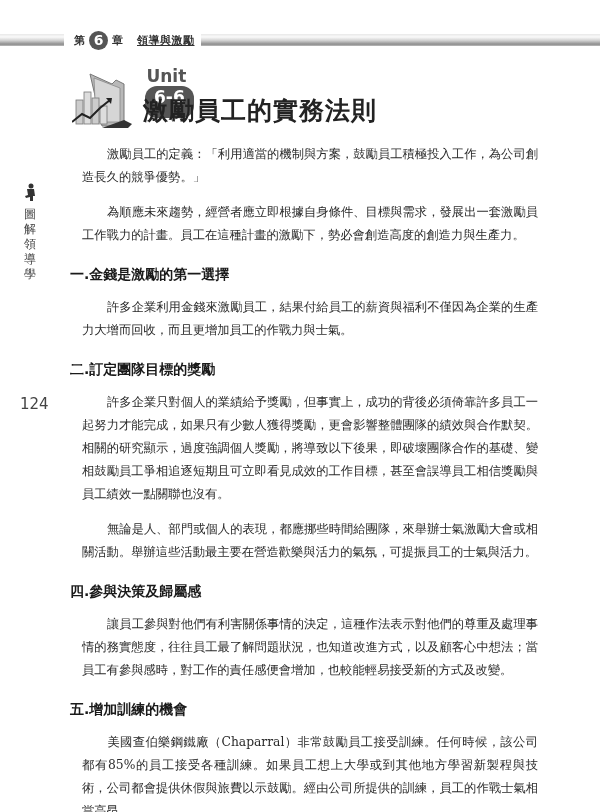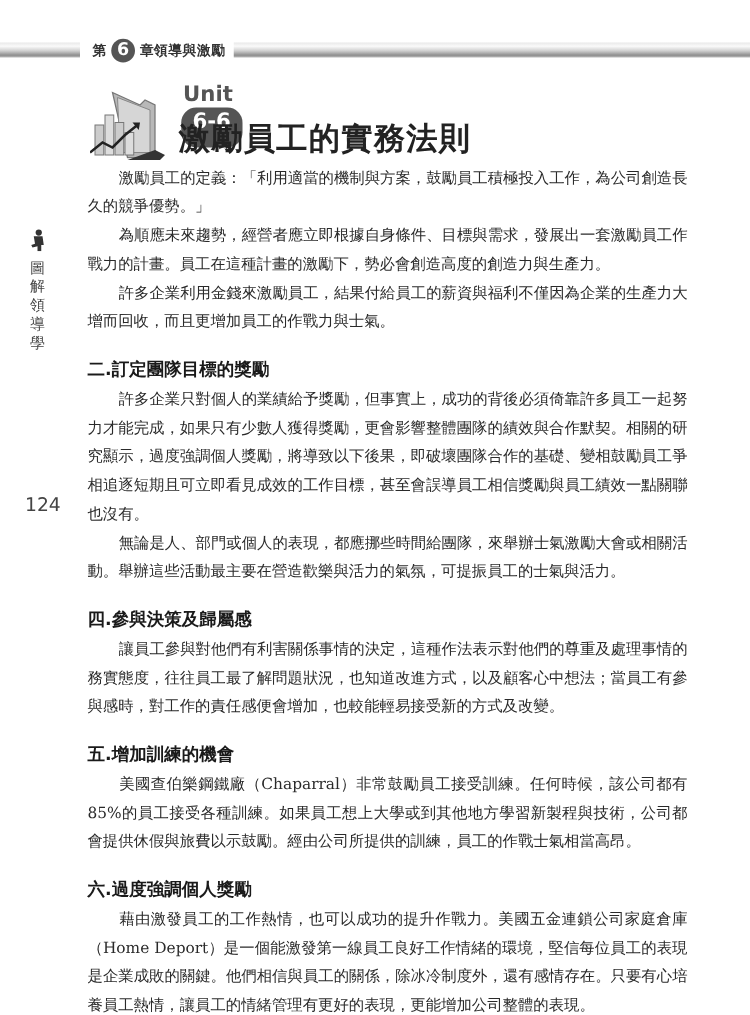--- a/index.html
+++ b/index.html
@@ -14,21 +14,21 @@
   .chapter-label {
     position: absolute; left: 64px; top: 30px; height: 20px; display: flex; align-items: center;
     background: #ffffff; padding: 0 6px 0 10px;
     font-family: "DejaVu Sans", sans-serif; font-size: 11px; color: #333; font-weight: bold;
   }
   .chapter-label .num {
     display: inline-flex; align-items: center; justify-content: center;
     width: 19px; height: 19px; border-radius: 50%; background: #555; color: #fff;
     font-size: 14px; font-weight: bold; margin: 0 4px;
   }
-  .chapter-label .title { letter-spacing: 0.5px; }
+  .chapter-label .title { margin-left: 14px; letter-spacing: 0.5px; text-decoration: underline; }
   .unit-icon { position: absolute; left: 72px; top: 70px; width: 66px; height: 60px; }
   .unit-line {
     position: absolute; left: 145px; top: 66px; display: flex; align-items: center;
     font-family: "DejaVu Sans", sans-serif; font-weight: bold; color: #555; flex-direction: column;
   }
   .unit-line .unit-word { font-size: 17px; margin-right: 6px; }
   .unit-line .unit-num {
     background: #555; color: #fff; font-size: 17px; padding: 0 9px; border-radius: 12px; height: 32px; line-height: 22px;
   }
   .unit-title {
@@ -38,21 +38,21 @@
   .side-tab {
     position: absolute; left: 18px; top: 183px; width: 24px; text-align: center;
     font-family: "DejaVu Sans", sans-serif; font-size: 12px; color: #444; line-height: 15px;
   }
   .side-tab .figure { width: 12px; height: 18px; margin: 0 auto 2px; }
   .side-tab .vt { display: block; }
   .page-number {
     position: absolute; left: 20px; top: 395px; font-family: "DejaVu Sans", sans-serif; font-size: 15px; color: #444;
   }
   .content { position: absolute; left: 70px; top: 131px; width: 480px; }
-  .para { font-size: 12.3px; line-height: 23px; margin: 0; text-align: justify; }
+  .para { font-size: 12.3px; line-height: 23px; margin: 12px; text-align: justify; }
   .para .indent { display: inline-block; width: 25px; }
   .section-h {
     font-family: "DejaVu Sans", sans-serif; font-weight: bold; font-size: 14px; color: #1a1a1a;
     margin: 17px 0 2px 0; line-height: 20px;
   }
 </style>
 </head>
 <body>
 
 <div class="chapter-bar"></div>
@@ -91,20 +91,21 @@
   <span class="vt">領</span>
   <span class="vt">導</span>
   <span class="vt">學</span>
 </div>
 <div class="page-number">124</div>
 
 <div class="content">
   <p class="para"><span class="indent"></span><span>激勵員工的定義：「利用適當的機制與方案，鼓勵員工積極投入工作，為公司創造長久的競爭優勢。」</span></p>
   <p class="para"><span class="indent"></span><span>為順應未來趨勢，經營者應立即根據自身條件、目標與需求，發展出一套激勵員工作戰力的計畫。員工在這種計畫的激勵下，勢必會創造高度的創造力與生產力。</span></p>
 
+  <div class="section-h">一.金錢是激勵的第一選擇</div>
   <p class="para"><span class="indent"></span><span>許多企業利用金錢來激勵員工，結果付給員工的薪資與福利不僅因為企業的生產力大增而回收，而且更增加員工的作戰力與士氣。</span></p>
 
   <div class="section-h">二.訂定團隊目標的獎勵</div>
   <p class="para"><span class="indent"></span><span>許多企業只對個人的業績給予獎勵，但事實上，成功的背後必須倚靠許多員工一起努力才能完成，如果只有少數人獲得獎勵，更會影響整體團隊的績效與合作默契。相關的研究顯示，過度強調個人獎勵，將導致以下後果，即破壞團隊合作的基礎、變相鼓勵員工爭相追逐短期且可立即看見成效的工作目標，甚至會誤導員工相信獎勵與員工績效一點關聯也沒有。</span></p>
 
   <p class="para"><span class="indent"></span><span>無論是人、部門或個人的表現，都應挪些時間給團隊，來舉辦士氣激勵大會或相關活動。舉辦這些活動最主要在營造歡樂與活力的氣氛，可提振員工的士氣與活力。</span></p>
 
   <div class="section-h">四.參與決策及歸屬感</div>
   <p class="para"><span class="indent"></span><span>讓員工參與對他們有利害關係事情的決定，這種作法表示對他們的尊重及處理事情的務實態度，往往員工最了解問題狀況，也知道改進方式，以及顧客心中想法；當員工有參與感時，對工作的責任感便會增加，也較能輕易接受新的方式及改變。</span></p>
 

